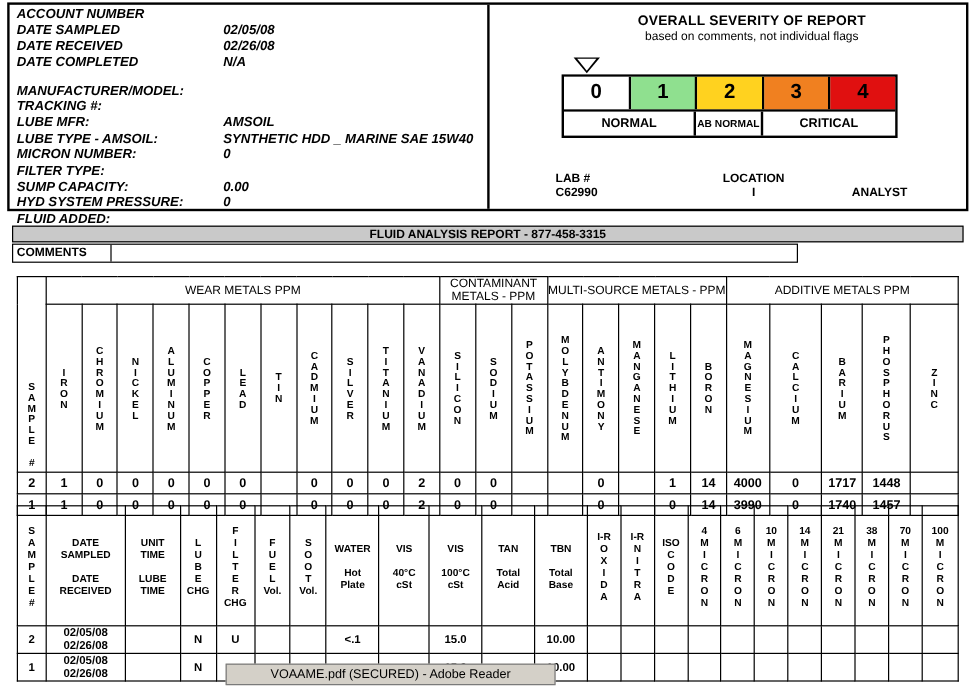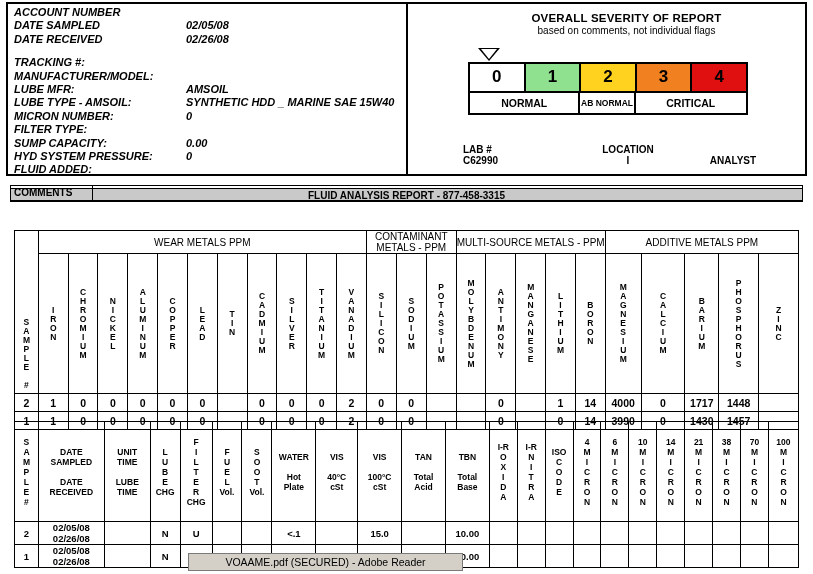--- a/index.html
+++ b/index.html
@@ -123,22 +123,22 @@
     width: 793px; height: 14px;
     border: 1px solid #000;
     background: #c9c9c9;
     text-align: center;
     font-weight: bold;
     font-size: 10px;
     line-height: 13px;
   }
   .comments {
     position: absolute;
-    left: 10px; top: 185px;
-    width: 793px; height: 16px;
+    left: 10px; top: 203px;
+    width: 655px; height: 16px;
     border: 1px solid #000;
     display: flex;
   }
   .comments-lab {
     width: 82px;
     border-right: 1px solid #000;
     font-weight: bold;
     font-size: 10px;
     line-height: 14px;
     padding-left: 3px;
@@ -226,27 +226,31 @@
         <div class="hdr-val"></div>
       </div>
       <div class="hdr-row">
         <div class="hdr-lab">DATE SAMPLED</div>
         <div class="hdr-val">02/05/08</div>
       </div>
       <div class="hdr-row">
         <div class="hdr-lab">DATE RECEIVED</div>
         <div class="hdr-val">02/26/08</div>
       </div>
+      <div class="hdr-row">
+        <div class="hdr-lab">DATE COMPLETED</div>
+        <div class="hdr-val">N/A</div>
+      </div>
       <div class="gap"></div>
       <div class="hdr-row">
+        <div class="hdr-lab">MANUFACTURER/MODEL:</div>
+        <div class="hdr-val"></div>
+      </div>
+      <div class="hdr-row">
         <div class="hdr-lab">TRACKING #:</div>
-        <div class="hdr-val"></div>
-      </div>
-      <div class="hdr-row">
-        <div class="hdr-lab">MANUFACTURER/MODEL:</div>
         <div class="hdr-val"></div>
       </div>
       <div class="hdr-row">
         <div class="hdr-lab">LUBE MFR:</div>
         <div class="hdr-val">AMSOIL</div>
       </div>
       <div class="hdr-row">
         <div class="hdr-lab">LUBE TYPE - AMSOIL:</div>
         <div class="hdr-val">SYNTHETIC HDD _ MARINE SAE 15W40</div>
       </div>
@@ -605,21 +609,21 @@
       <td>0</td>
       <td>0</td>
       <td></td>
       <td></td>
       <td>0</td>
       <td></td>
       <td>0</td>
       <td>14</td>
       <td>3990</td>
       <td>0</td>
-      <td>1430</td>
+      <td>1740</td>
       <td>1457</td>
       <td></td>
     </tr>
   </tbody>
     </table>
 
   <table class="lower">
     <tbody>
         <tr>
       <td class="lhead" style="width:24px">

